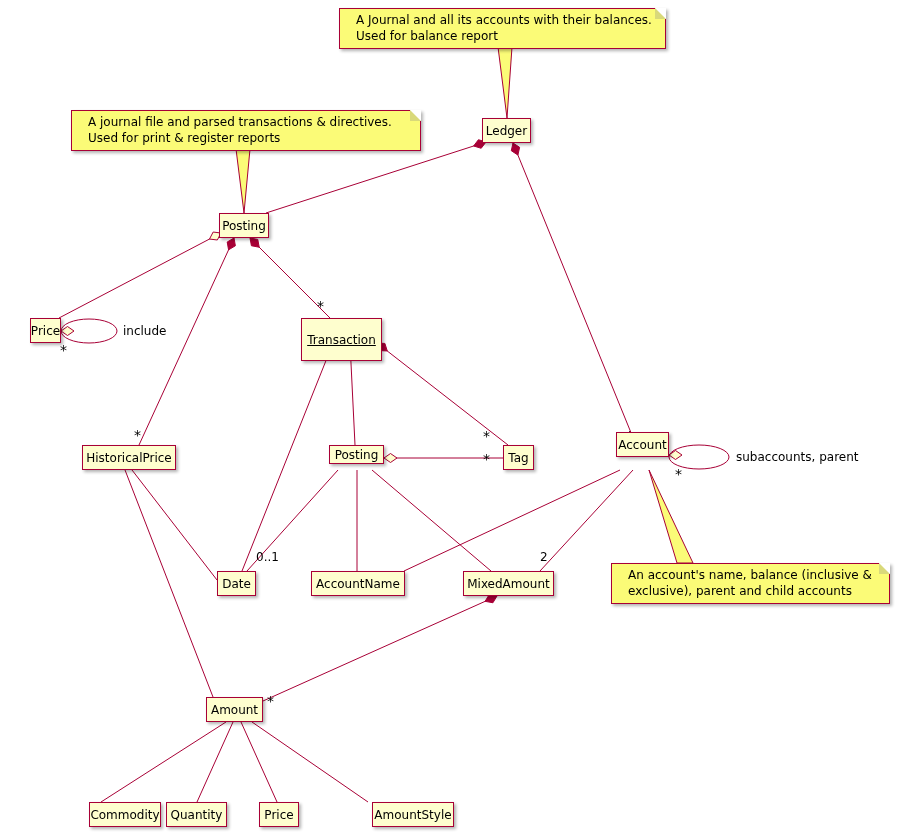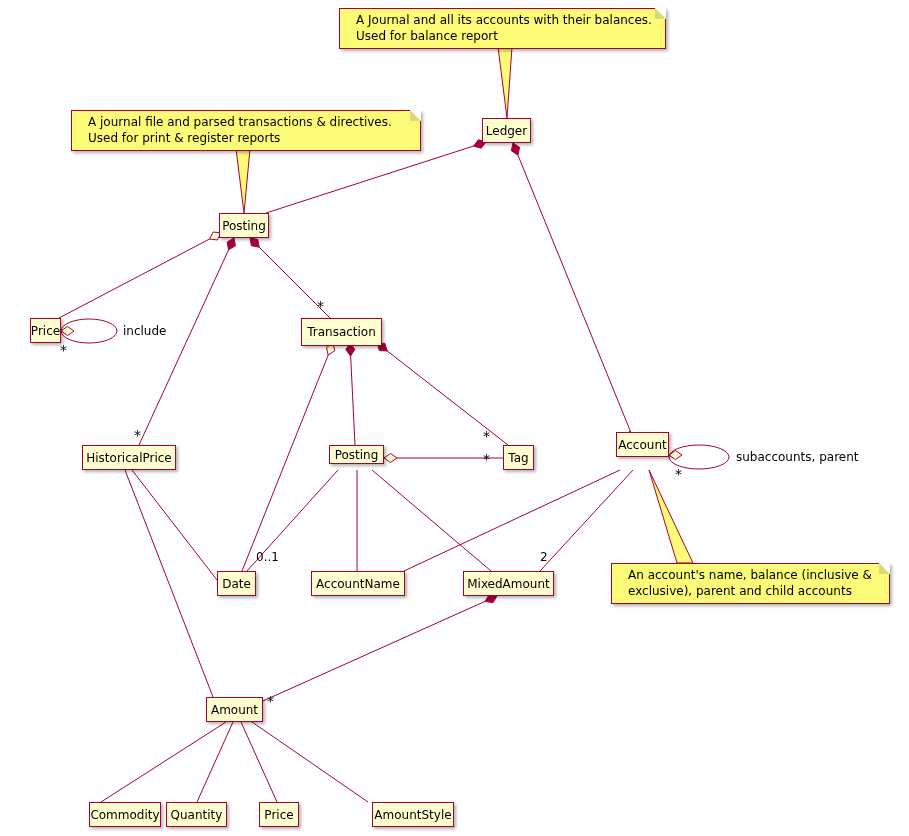--- a/index.html
+++ b/index.html
@@ -104,21 +104,21 @@
       <line x1="197" y1="802" x2="233" y2="722" stroke="#A80036" stroke-width="1"></line>
       <line x1="277" y1="802" x2="241" y2="722" stroke="#A80036" stroke-width="1"></line>
       <line x1="368" y1="802" x2="252" y2="722" stroke="#A80036" stroke-width="1"></line>
       <polygon points="498,47 512,47 507,118" fill="#FBFB77" stroke="#A80036" stroke-width="1"></polygon>
       <polygon points="236,149 250,149 244,213" fill="#FBFB77" stroke="#A80036" stroke-width="1"></polygon>
       <polygon points="677,563 693,563 649,470" fill="#FBFB77" stroke="#A80036" stroke-width="1"></polygon>
     </svg>
 <div class="node" style="left: 482px; top: 118px; width: 49px; height: 25px;">Ledger</div>
     <div class="node" style="left: 219px; top: 213px; width: 50px; height: 25px;">Posting</div>
     <div class="node" style="left: 30px; top: 318px; width: 31px; height: 25px;">Price</div>
-    <div class="node" style="left: 301px; top: 318px; width: 81px; height: 28px;">Transaction</div>
+    <div class="node" style="left: 301px; top: 318px; width: 81px; height: 43px; text-decoration: underline;">Transaction</div>
     <div class="node" style="left: 82px; top: 445px; width: 94px; height: 25px;">HistoricalPrice</div>
     <div class="node" style="left: 329px; top: 445px; width: 55px; height: 19px;">Posting</div>
     <div class="node" style="left: 503px; top: 445px; width: 31px; height: 25px;">Tag</div>
     <div class="node" style="left: 616px; top: 432px; width: 53px; height: 25px;">Account</div>
     <div class="node" style="left: 217px; top: 571px; width: 39px; height: 25px;">Date</div>
     <div class="node" style="left: 311px; top: 571px; width: 94px; height: 25px;">AccountName</div>
     <div class="node" style="left: 463px; top: 571px; width: 91px; height: 25px;">MixedAmount</div>
     <div class="node" style="left: 206px; top: 697px; width: 57px; height: 25px;">Amount</div>
     <div class="node" style="left: 61px; top: 802px; width: 72px; height: 25px; margin-left: 28px;">Commodity</div>
     <div class="node" style="left: 166px; top: 802px; width: 61px; height: 25px;">Quantity</div>

